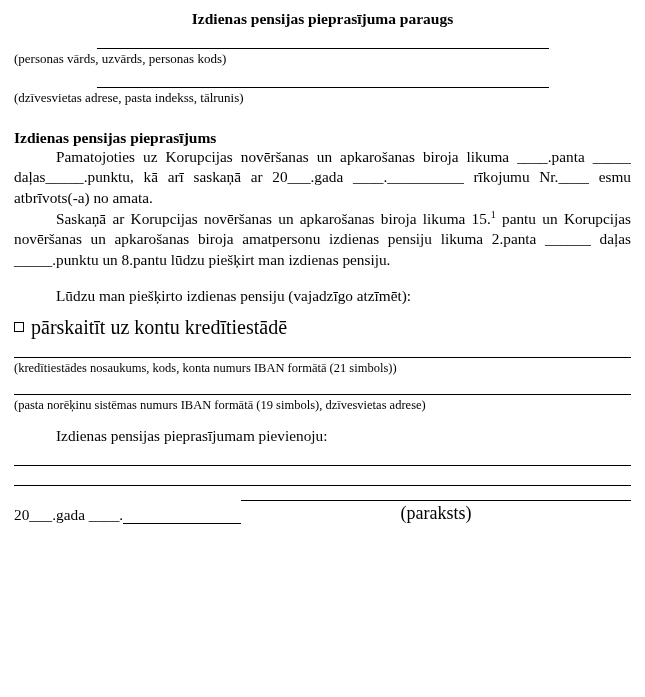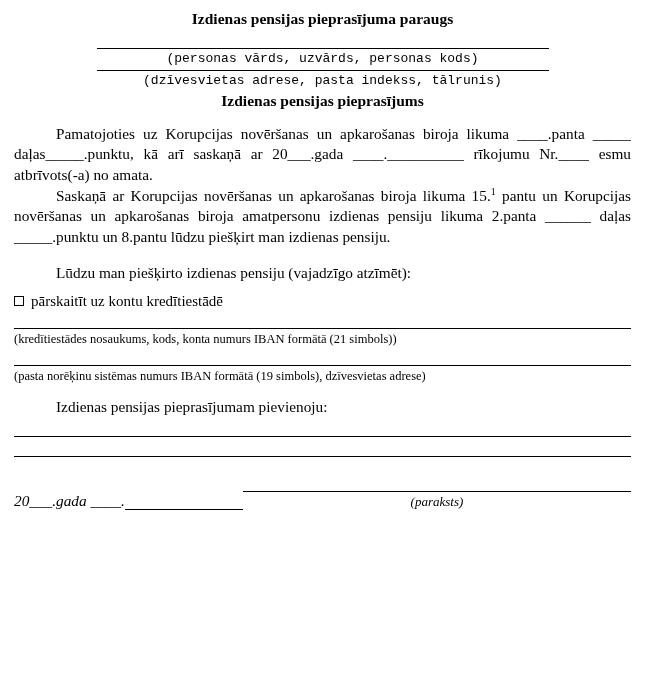--- a/index.html
+++ b/index.html
@@ -39,57 +39,55 @@
   }
   .rule {
     border-bottom: 1px solid #000;
     height: 0;
   }
   .rule-center {
     width: 452px;
     margin: 0 auto;
   }
   .caption {
-    text-align: center;
+    text-align: left;
     font-size: 13px;
     margin-top: 2px;
     margin-bottom: 0;
-    font-family: Liberation Mono, monospace;
   }
   .caption-sm {
     text-align: left;
     font-size: 12.5px;
     margin-top: 3px;
   }
   .section-title {
-    text-align: center;
+    text-align: left;
     font-weight: bold;
     font-size: 15.5px;
-    margin-top: 4px;
+    margin-top: 23px;
     margin-bottom: 0;
   }
   .body-text {
     text-align: justify;
     text-justify: inter-word;
     font-size: 15.3px;
     line-height: 1.33;
     margin: 0;
   }
   .para {
-    margin-top: 14px;
   }
   .indent {
     text-indent: 42px;
   }
   sup {
     font-size: 10px;
     vertical-align: super;
   }
   .checkline {
-    font-size: 15px;
+    font-size: 20px;
     margin-top: 9px;
     display: flex;
     align-items: center;
     gap: 7px;
   }
   .checkbox {
     display: inline-block;
     width: 10px;
     height: 10px;
     border: 1px solid #000;
@@ -100,22 +98,21 @@
     border-bottom: 1px solid #000;
     margin-top: 18px;
   }
   .attach-line {
     border-bottom: 1px solid #000;
     margin-top: 19px;
   }
   .footer-row {
     display: flex;
     align-items: flex-end;
-    margin-top: 34px;
-    font-style: italic;
+    margin-top: 14px;
   }
   .date-cell {
     font-size: 15.3px;
     white-space: nowrap;
   }
   .date-underline {
     display: inline-block;
     border-bottom: 1px solid #000;
     width: 118px;
     height: 15px;
@@ -123,38 +120,38 @@
   }
   .sign-cell {
     flex: 1 1 auto;
   }
   .sign-rule {
     border-bottom: 1px solid #000;
     height: 0;
   }
   .sign-caption {
     text-align: center;
-    font-size: 13px;
+    font-size: 18px;
     margin-top: 2px;
   }
 </style>
 </head>
 <body>
 
 <div class="page">
 
   <div class="title-main">Izdienas pensijas pieprasījuma paraugs</div>
 
 
   <div class="fill-block">
     <div class="rule rule-center"></div>
     <div class="caption">(personas vārds, uzvārds, personas kods)</div>
   </div>
 
-  <div style="margin-top:4px;">
+  <div style="margin-top:20px;">
     <div class="rule rule-center"></div>
     <div class="caption">(dzīvesvietas adrese, pasta indekss, tālrunis)</div>
   </div>
 
   <div class="section-title">Izdienas pensijas pieprasījums</div>
 
   <p class="body-text para indent">Pamatojoties uz Korupcijas novēršanas un apkarošanas biroja likuma ____.panta _____ daļas_____.punktu, kā arī saskaņā ar 20___.gada ____.__________ rīkojumu Nr.____ esmu atbrīvots(-a) no amata.</p>
 
   <p class="body-text indent" style="margin-top:0;">
     <span>Saskaņā ar Korupcijas novēršanas un apkarošanas biroja likuma 15.</span><sup>1</sup><span> pantu un Korupcijas novēršanas un apkarošanas biroja amatpersonu izdienas pensiju likuma 2.panta ______ daļas _____.punktu un 8.pantu lūdzu piešķirt man izdienas pensiju.</span>

